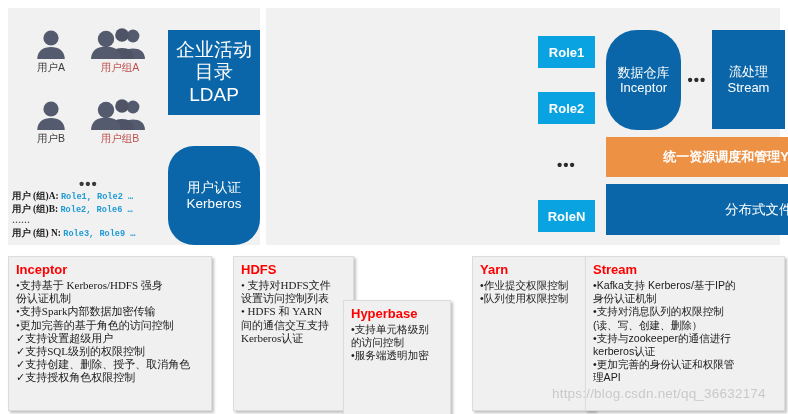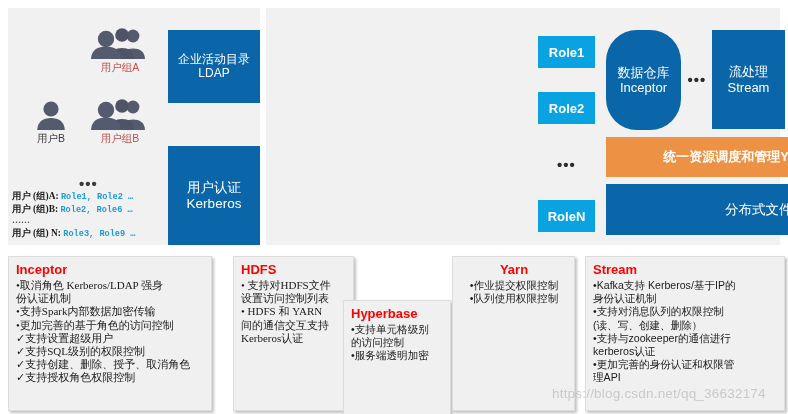--- a/index.html
+++ b/index.html
@@ -41,22 +41,22 @@
   }
   .rm-line .roles { color: #1f9ad6; font-weight: bold; font-family: "Liberation Mono","DejaVu Sans Mono",monospace; font-size: 8.6px;}
   .rm-dots { font-size: 9px; color: #555; line-height: 9px; letter-spacing: 0px; }
 
   
   .bbox {
     position: absolute; background: #0a66a8; color: #ffffff;
     display: flex; align-items: center; justify-content: center;
     text-align: center; line-height: 1.16; font-size: 13px;
   }
-  #ldap-box  { left: 160px; top: 22px;  width: 92px;  height: 73px; font-size: 12px; }
-  #kerb-box  { left: 160px; top: 138px; width: 92px;  height: 99px; font-size: 13.5px; }
+  #ldap-box  { left: 160px; top: 22px;  width: 92px;  height: 85px; font-size: 19px; }
+  #kerb-box  { left: 160px; top: 138px; width: 92px;  height: 99px; font-size: 13.5px; border-radius: 26px; }
 
   
   .role-chip {
     position: absolute; background: #0aa3e2; color: #ffffff;
     font-weight: bold; font-size: 13px;
     display: flex; align-items: center; justify-content: center;
   }
   #role1 { left: 272px; top: 28px;  width: 57px; height: 32px; text-align: center; }
   #role2 { left: 272px; top: 84px;  width: 57px; height: 32px; }
   #roleN { left: 272px; top: 192px; width: 57px; height: 32px; }
@@ -98,40 +98,47 @@
   .card-line {
     color: #1a1a1a; font-size: 10.6px; line-height: 13.2px;
     font-family: "Liberation Sans","DejaVu Sans",sans-serif;
   }
   .card.serif .card-line {
     font-family: "Liberation Serif","DejaVu Serif",serif; font-size: 11px;
   }
   #card-inceptor   { left: 8px;   width: 204px; }
   #card-hdfs       { left: 217px; width: 121px; margin-left: 16px; }
   #card-hyperbase  { left: 343px; width: 108px; margin-top: 44px; }
-  #card-yarn       { left: 452px; width: 123px; text-align: center; }
+  #card-yarn       { left: 472px; width: 123px; }
   #card-stream     { left: 585px; width: 200px; }
 
   #watermark {
     position: absolute; left: 552px; top: 386px; width: 236px;
     font-size: 13.5px; color: #c9c9c9; white-space: nowrap;
     font-family: "Liberation Sans","DejaVu Sans",sans-serif;
     letter-spacing: 0.2px; pointer-events: none;
   }
 </style>
 </head>
 <body>
 
 <div id="page">
 
   <div id="left-panel" class="panel">
 
     <div id="users-area">
 
       <div class="user-row" style="left:0; top:12px;">
+        <div class="person-wrap" style="left:6px; top:0; width:58px;">
+          <svg class="svg-person" width="34" height="32" viewBox="0 0 34 32">
+            <circle cx="17" cy="10" r="7.6" fill="#555b6e"></circle>
+            <path d="M3.2 31 C3.6 22.4 9.4 19 17 19 C24.6 19 30.4 22.4 30.8 31 Z" fill="#555b6e"></path>
+          </svg>
+          <span class="person-label">用户A</span>
+        </div>
         <div class="person-wrap" style="left:66px; top:0; width:76px;">
           <svg class="svg-person" width="62" height="32" viewBox="0 0 62 32">
             <circle cx="44" cy="8" r="6.4" fill="#555b6e"></circle>
             <path d="M32 31 C32.3 23.6 37.4 20.6 44 20.6 C50.6 20.6 55.7 23.6 56 31 Z" fill="#555b6e"></path>
             <circle cx="33" cy="7" r="6.8" fill="#4e5466"></circle>
             <path d="M21 31 C21.3 23.2 26.4 20 33 20 C39.6 20 44.7 23.2 45 31 Z" fill="#4e5466"></path>
             <circle cx="17" cy="11" r="8.2" fill="#555b6e"></circle>
             <path d="M2 31 C2.4 22 8.8 18.6 17 18.6 C25.2 18.6 31.6 22 32 31 Z" fill="#555b6e"></path>
           </svg>
           <span class="person-label grp">用户组A</span>
@@ -218,21 +225,21 @@
 
     <div id="yarn-bar">统一资源调度和管理YARN</div>
     <div id="hdfs-bar">分布式文件系统HDFS</div>
 
   </div>
 
   <div id="cards">
 
     <div id="card-inceptor" class="card serif">
       <div class="card-title">Inceptor</div>
-      <div class="card-line">•取消角色 Kerberos/LDAP 强身</div>
+      <div class="card-line">•支持基于 Kerberos/HDFS 强身</div>
       <div class="card-line">份认证机制</div>
       <div class="card-line">•支持Spark内部数据加密传输</div>
       <div class="card-line">•更加完善的基于角色的访问控制</div>
       <div class="card-line">✓支持设置超级用户</div>
       <div class="card-line">✓支持SQL级别的权限控制</div>
       <div class="card-line">✓支持创建、删除、授予、取消角色</div>
       <div class="card-line">✓支持授权角色权限控制</div>
     </div>
 
     <div id="card-hdfs" class="card serif">

